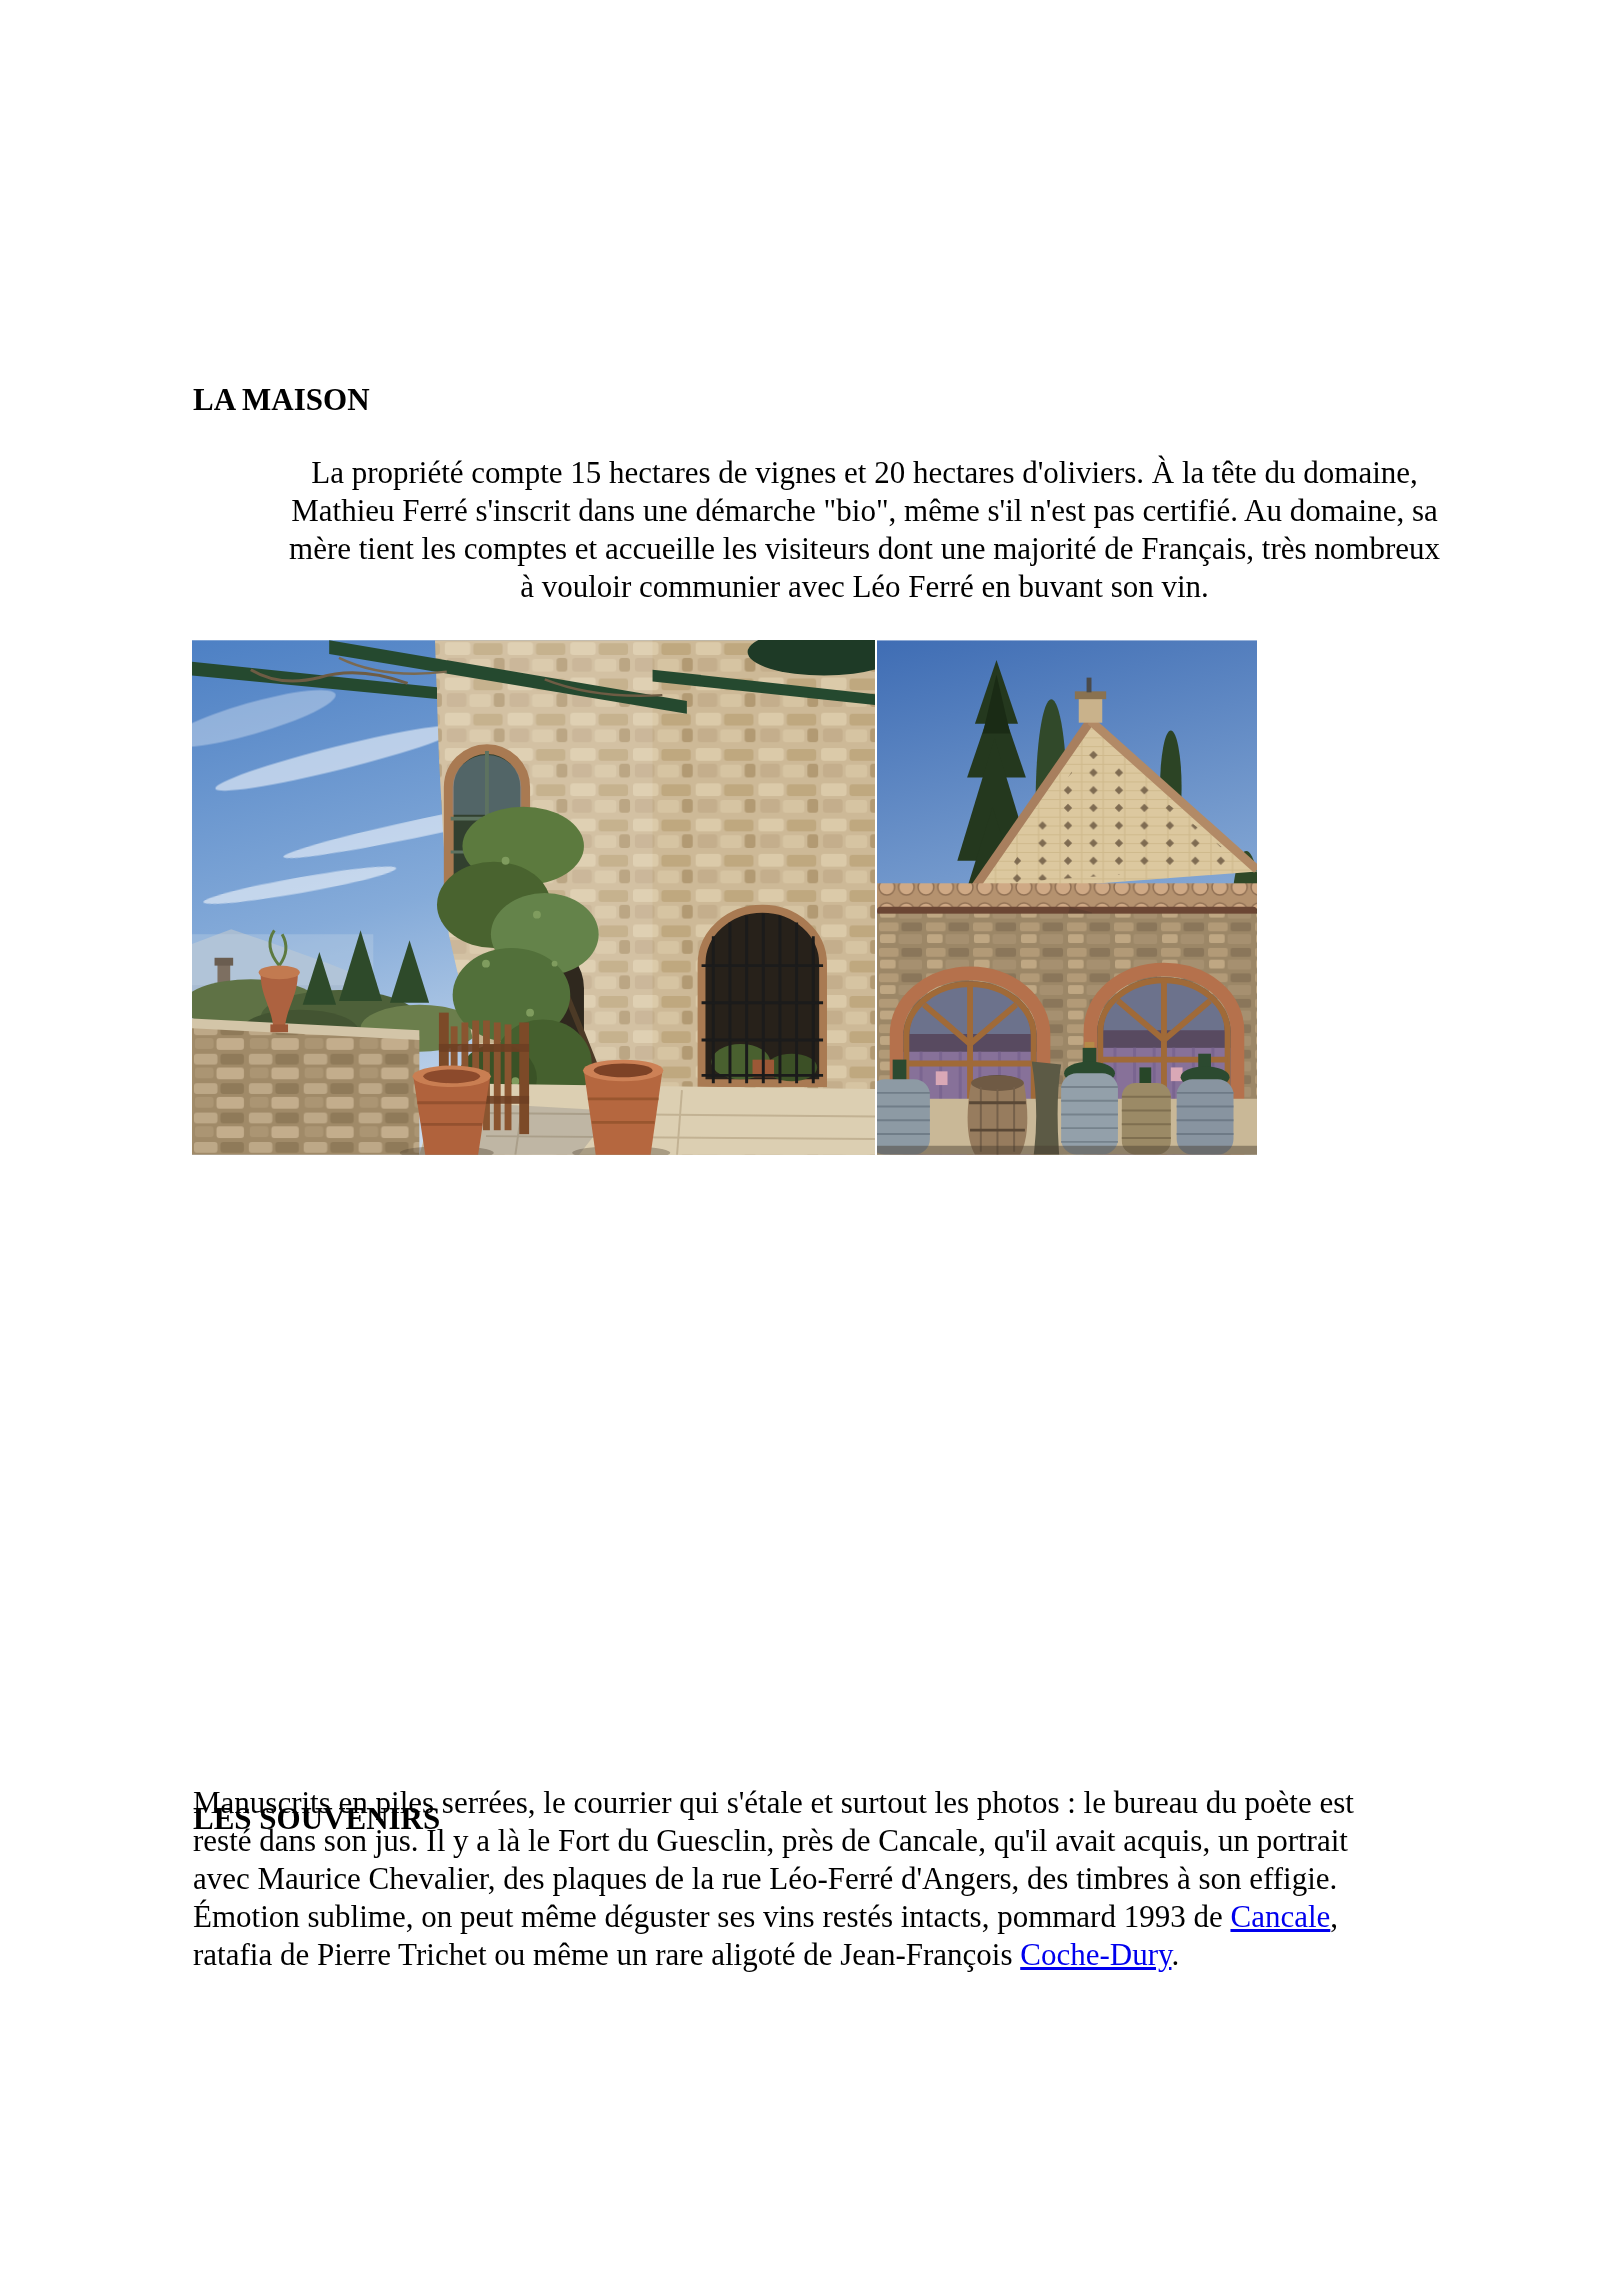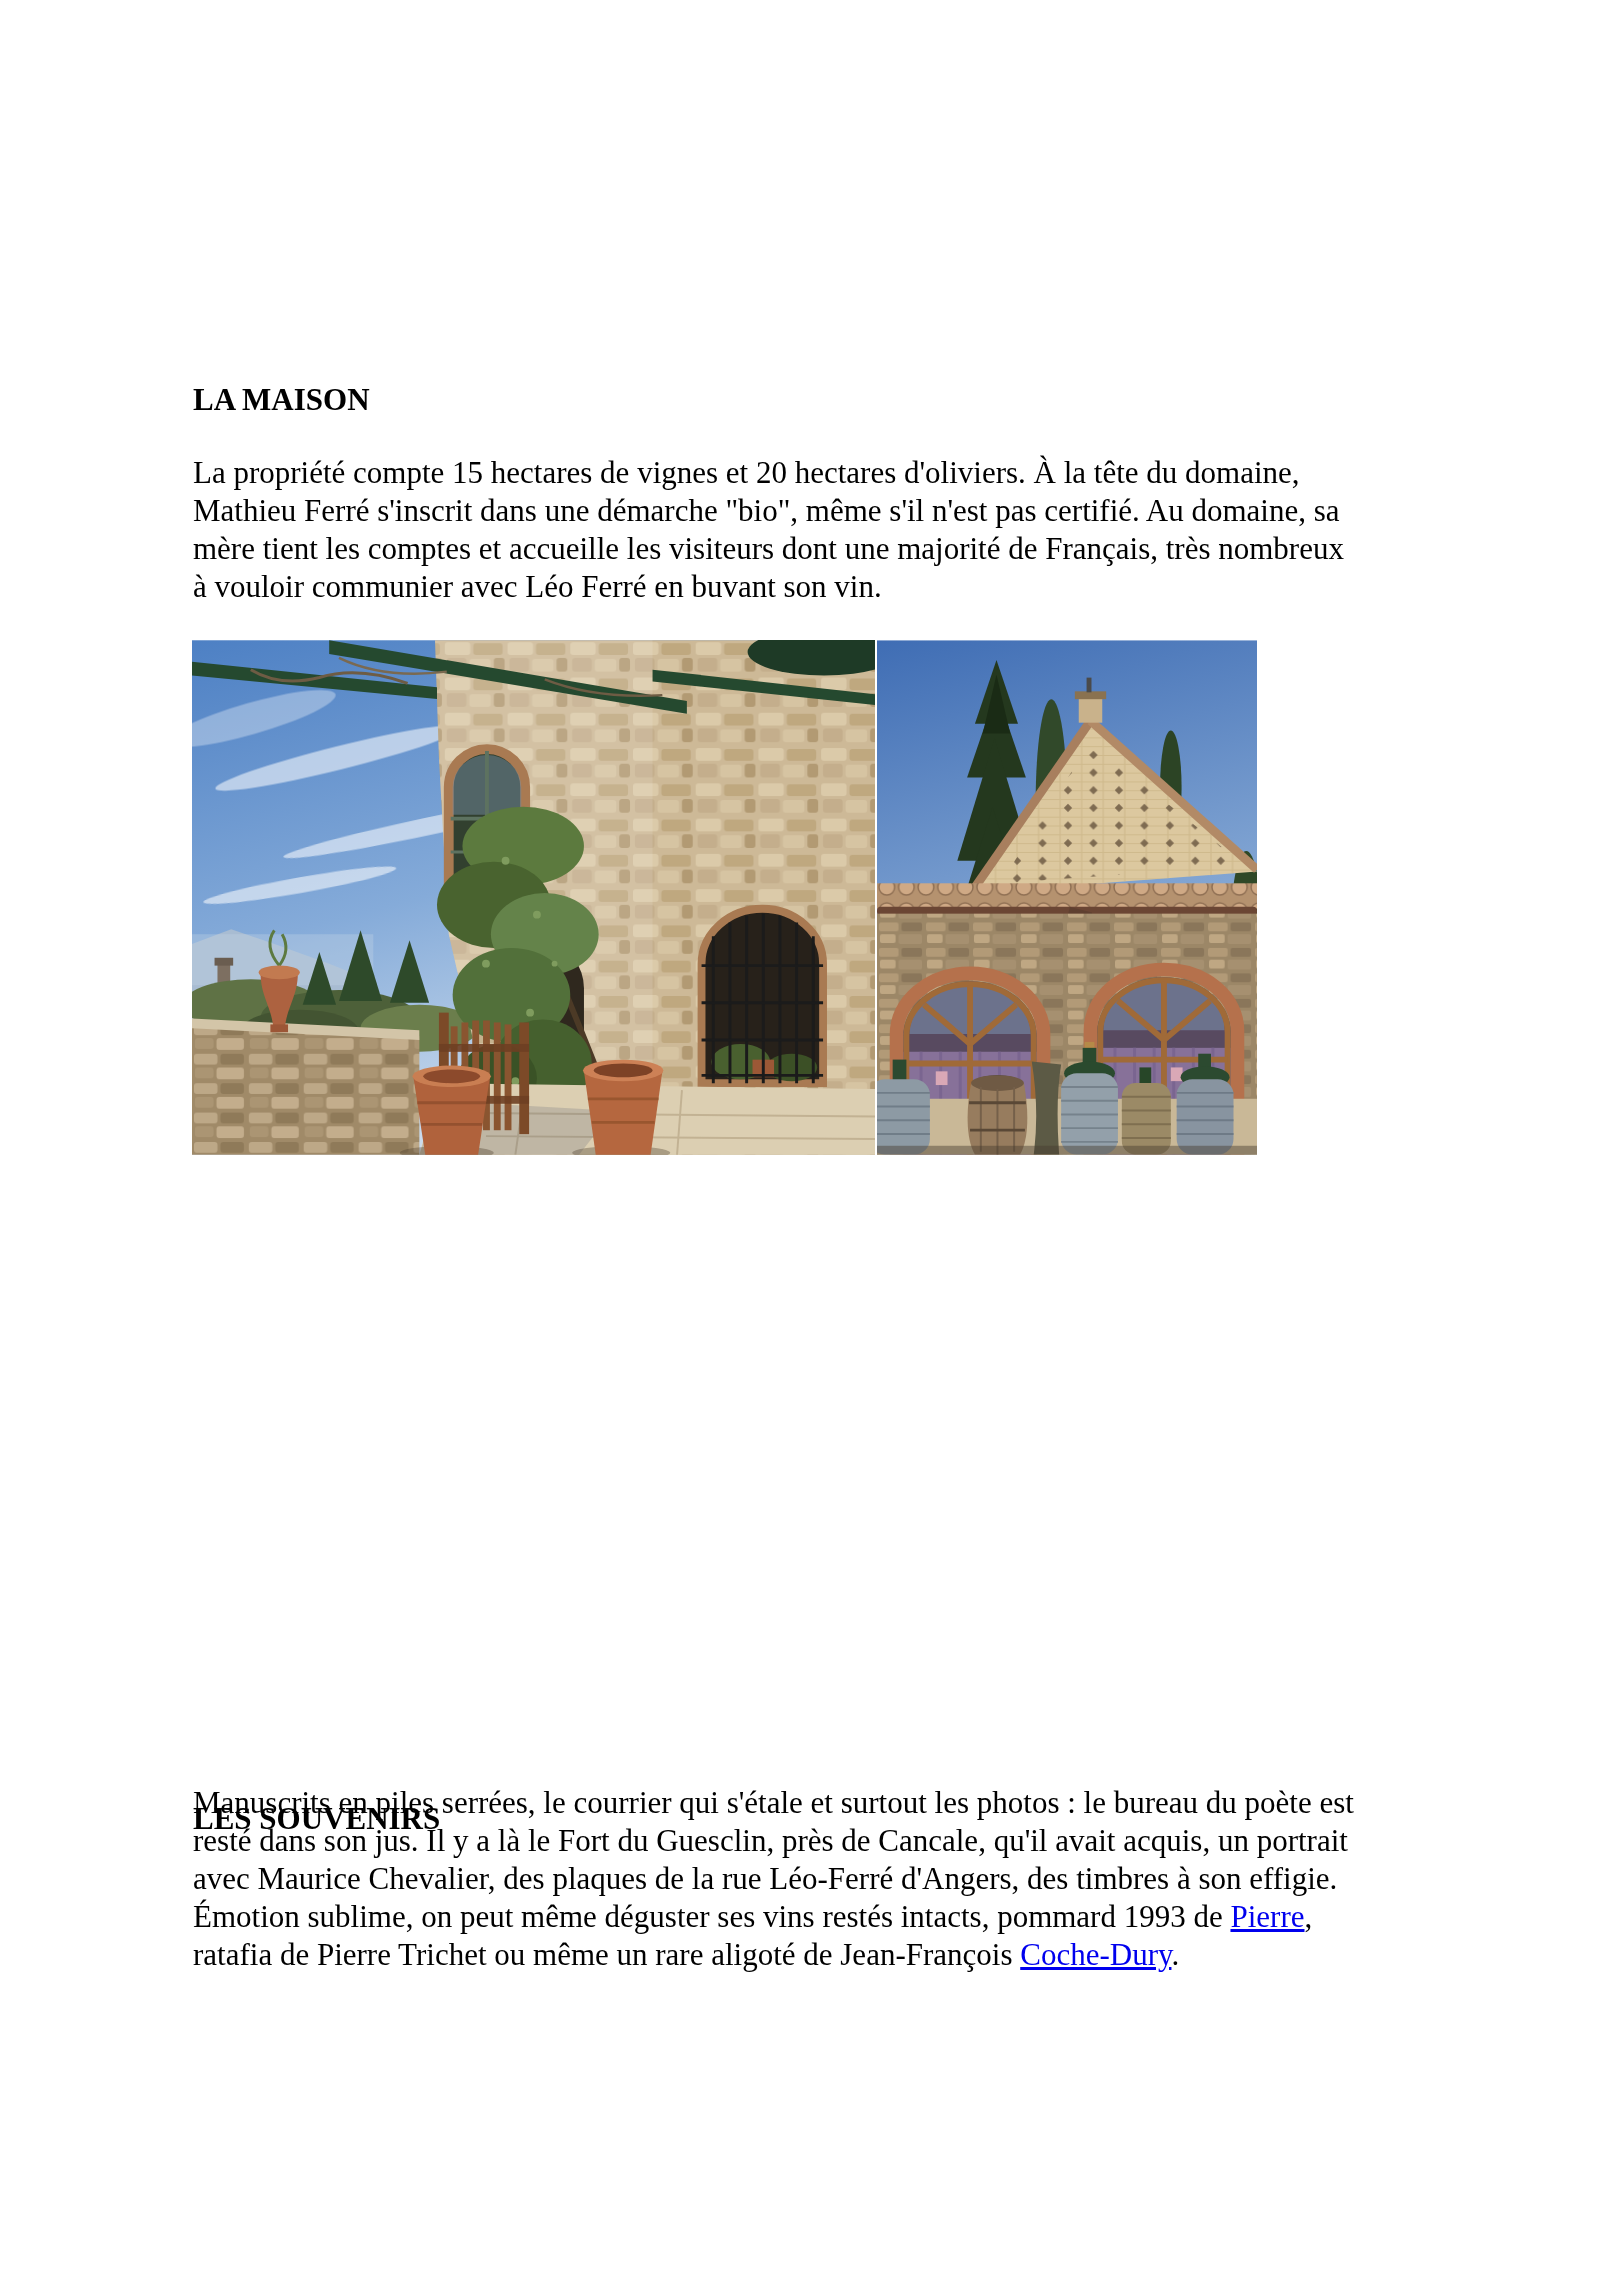--- a/index.html
+++ b/index.html
@@ -16,21 +16,21 @@
     font-size:31px;line-height:38px;font-weight:bold;
     white-space:pre-line;
     text-align:center;
   }
   .doc-para{
     position:absolute;left:193px;width:1343px;
     font-size:31px;line-height:38px;
     white-space:pre-line;
   }
   #heading-la-maison{top:381px;}
-  #para-la-maison{top:454px;}
+  #para-la-maison{top:454px;text-align:center;}
   #heading-les-souvenirs{top:1800px;}
   #para-les-souvenirs{top:1784px;}
   .photo-row{
     position:absolute;left:192px;top:640px;
     display:flex;gap:2px;
   }
   .photo{display:block;}
   a.doc-link{color:var(--link,#0000ee);text-decoration:underline;cursor:pointer;}
 </style>
 </head>
@@ -329,17 +329,17 @@
       </g>
       <rect x="0" y="516" width="388" height="9" fill="#463b2f" opacity="0.45"></rect>
     </svg>
   </div>
 
   <div class="doc-heading" id="heading-les-souvenirs">LES SOUVENIRS</div>
 
   <div class="doc-para" id="para-les-souvenirs"><span>Manuscrits en piles serrées, le courrier qui s'étale et surtout les photos : le bureau du poète est
 resté dans son jus. Il y a là le Fort du Guesclin, près de Cancale, qu'il avait acquis, un portrait
 avec Maurice Chevalier, des plaques de la rue Léo-Ferré d'Angers, des timbres à son effigie.
-Émotion sublime, on peut même déguster ses vins restés intacts, pommard 1993 de </span><a class="doc-link">Pierre</a><span>,
+Émotion sublime, on peut même déguster ses vins restés intacts, pommard 1993 de </span><a class="doc-link">Cancale</a><span>,
 ratafia de Pierre Trichet ou même un rare aligoté de Jean-François </span><a class="doc-link">Coche-Dury</a><span>.</span></div>
 
 </div>
 
 
 </body></html>

